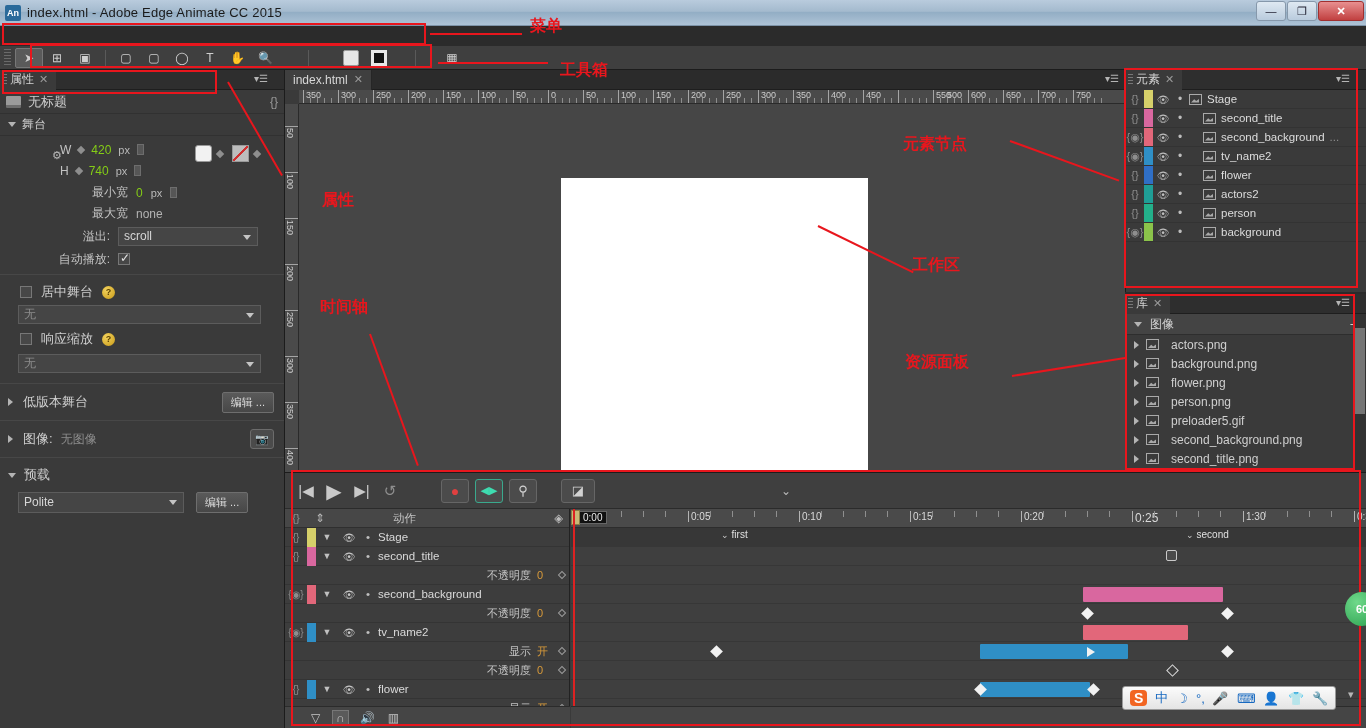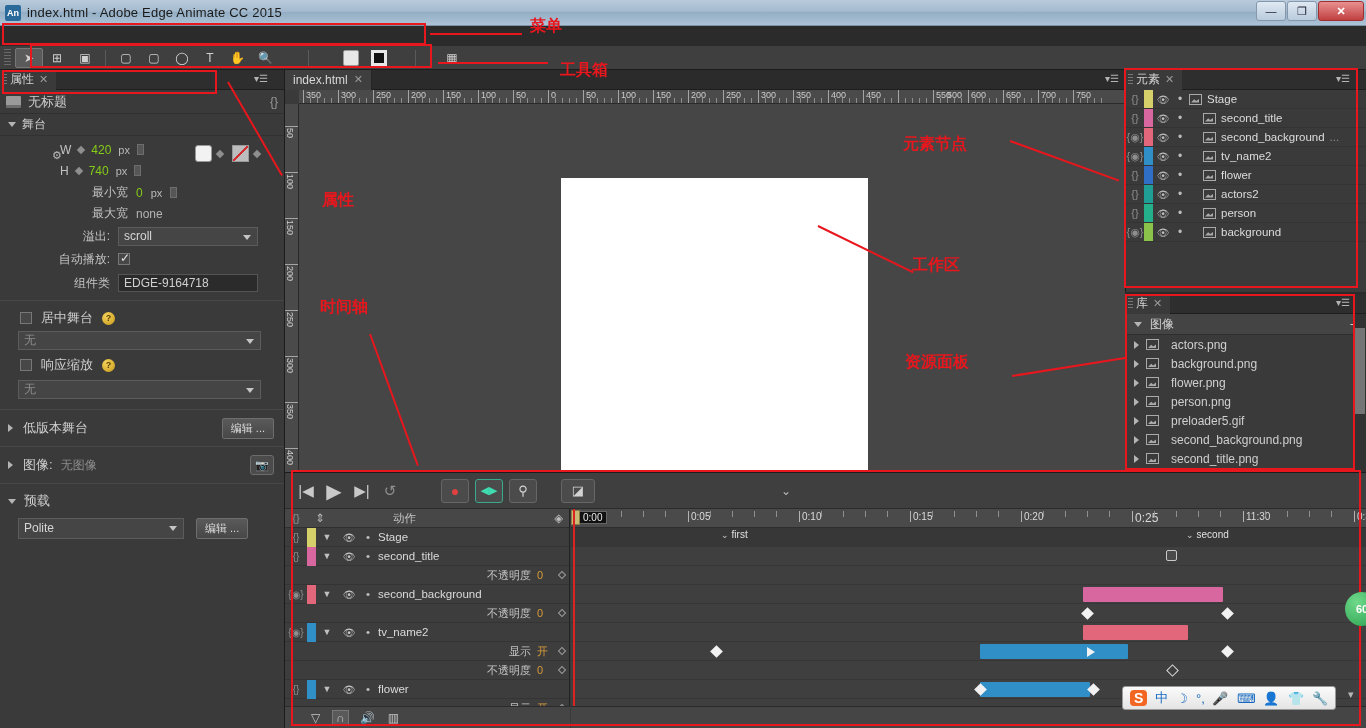--- a/index.html
+++ b/index.html
@@ -359,24 +359,20 @@
         <span>scroll</span>
         <span class="car"></span>
       </span>
     </div>
 
     <div class="p-row" style="padding-left:0;gap:8px;height:22px">
       <span class="p-lbl" style="width:110px">自动播放:</span>
       <span class="chkbox on"></span>
     </div>
 
-    <div class="p-row" style="padding-left:0;gap:8px;height:26px">
-      <span class="p-lbl" style="width:110px">组件类</span>
-      <span class="txtfield" style="width:140px">EDGE-9164718</span>
-    </div>
 
     <div class="divider"></div>
 
     <div class="p-row" style="padding-left:20px;gap:9px;height:26px">
       <span class="chkbox"></span>
       <span style="font-size:13px;color:#cfcfcf">居中舞台</span>
       <span class="helpdot">?</span>
     </div>
     <div style="padding-left:18px">
       <span class="selectfield" style="display:block;width:243px;color:#8c8c8c">
@@ -908,21 +904,21 @@
           <div style="position: absolute; left: 494px; top: 2px; width: 1px; height: 6px; background: rgb(143, 143, 143);"></div>
           <div style="position: absolute; left: 516px; top: 2px; width: 1px; height: 6px; background: rgb(143, 143, 143);"></div>
           <div style="position: absolute; left: 538px; top: 2px; width: 1px; height: 6px; background: rgb(143, 143, 143);"></div>
           <div style="position: absolute; left: 561px; top: 2px; width: 1px; height: 11px; background: rgb(179, 179, 179);"></div>
           <div style="position: absolute; left: 564px; top: 2px; font-size: 12px; color: rgb(218, 218, 218);">0:25</div>
           <div style="position: absolute; left: 583px; top: 2px; width: 1px; height: 6px; background: rgb(143, 143, 143);"></div>
           <div style="position: absolute; left: 605px; top: 2px; width: 1px; height: 6px; background: rgb(143, 143, 143);"></div>
           <div style="position: absolute; left: 627px; top: 2px; width: 1px; height: 6px; background: rgb(143, 143, 143);"></div>
           <div style="position: absolute; left: 649px; top: 2px; width: 1px; height: 6px; background: rgb(143, 143, 143);"></div>
           <div style="position: absolute; left: 672px; top: 2px; width: 1px; height: 11px; background: rgb(179, 179, 179);"></div>
-          <div style="position: absolute; left: 675px; top: 2px; font-size: 10px; color: rgb(218, 218, 218);">11:30</div>
+          <div style="position: absolute; left: 675px; top: 2px; font-size: 10px; color: rgb(218, 218, 218);">1:30</div>
           <div style="position: absolute; left: 694px; top: 2px; width: 1px; height: 6px; background: rgb(143, 143, 143);"></div>
           <div style="position: absolute; left: 716px; top: 2px; width: 1px; height: 6px; background: rgb(143, 143, 143);"></div>
           <div style="position: absolute; left: 738px; top: 2px; width: 1px; height: 6px; background: rgb(143, 143, 143);"></div>
           <div style="position: absolute; left: 760px; top: 2px; width: 1px; height: 6px; background: rgb(143, 143, 143);"></div>
           <div style="position: absolute; left: 783px; top: 2px; width: 1px; height: 11px; background: rgb(179, 179, 179);"></div>
           <div style="position: absolute; left: 786px; top: 2px; font-size: 10px; color: rgb(218, 218, 218);">0:35</div>
           <div style="position: absolute; left: 7px; top: 2px; background: rgb(17, 17, 17); color: rgb(232, 232, 232); font-size: 10px; padding: 0px 4px; border: 1px solid rgb(102, 102, 102);">0:00</div>
           <div style="position: absolute; left: 0px; top: 1px; width: 9px; height: 15px; background: rgb(200, 185, 119); border: 1px solid rgb(138, 125, 69);"></div>
         </div>
       <div id="tlLanes">

